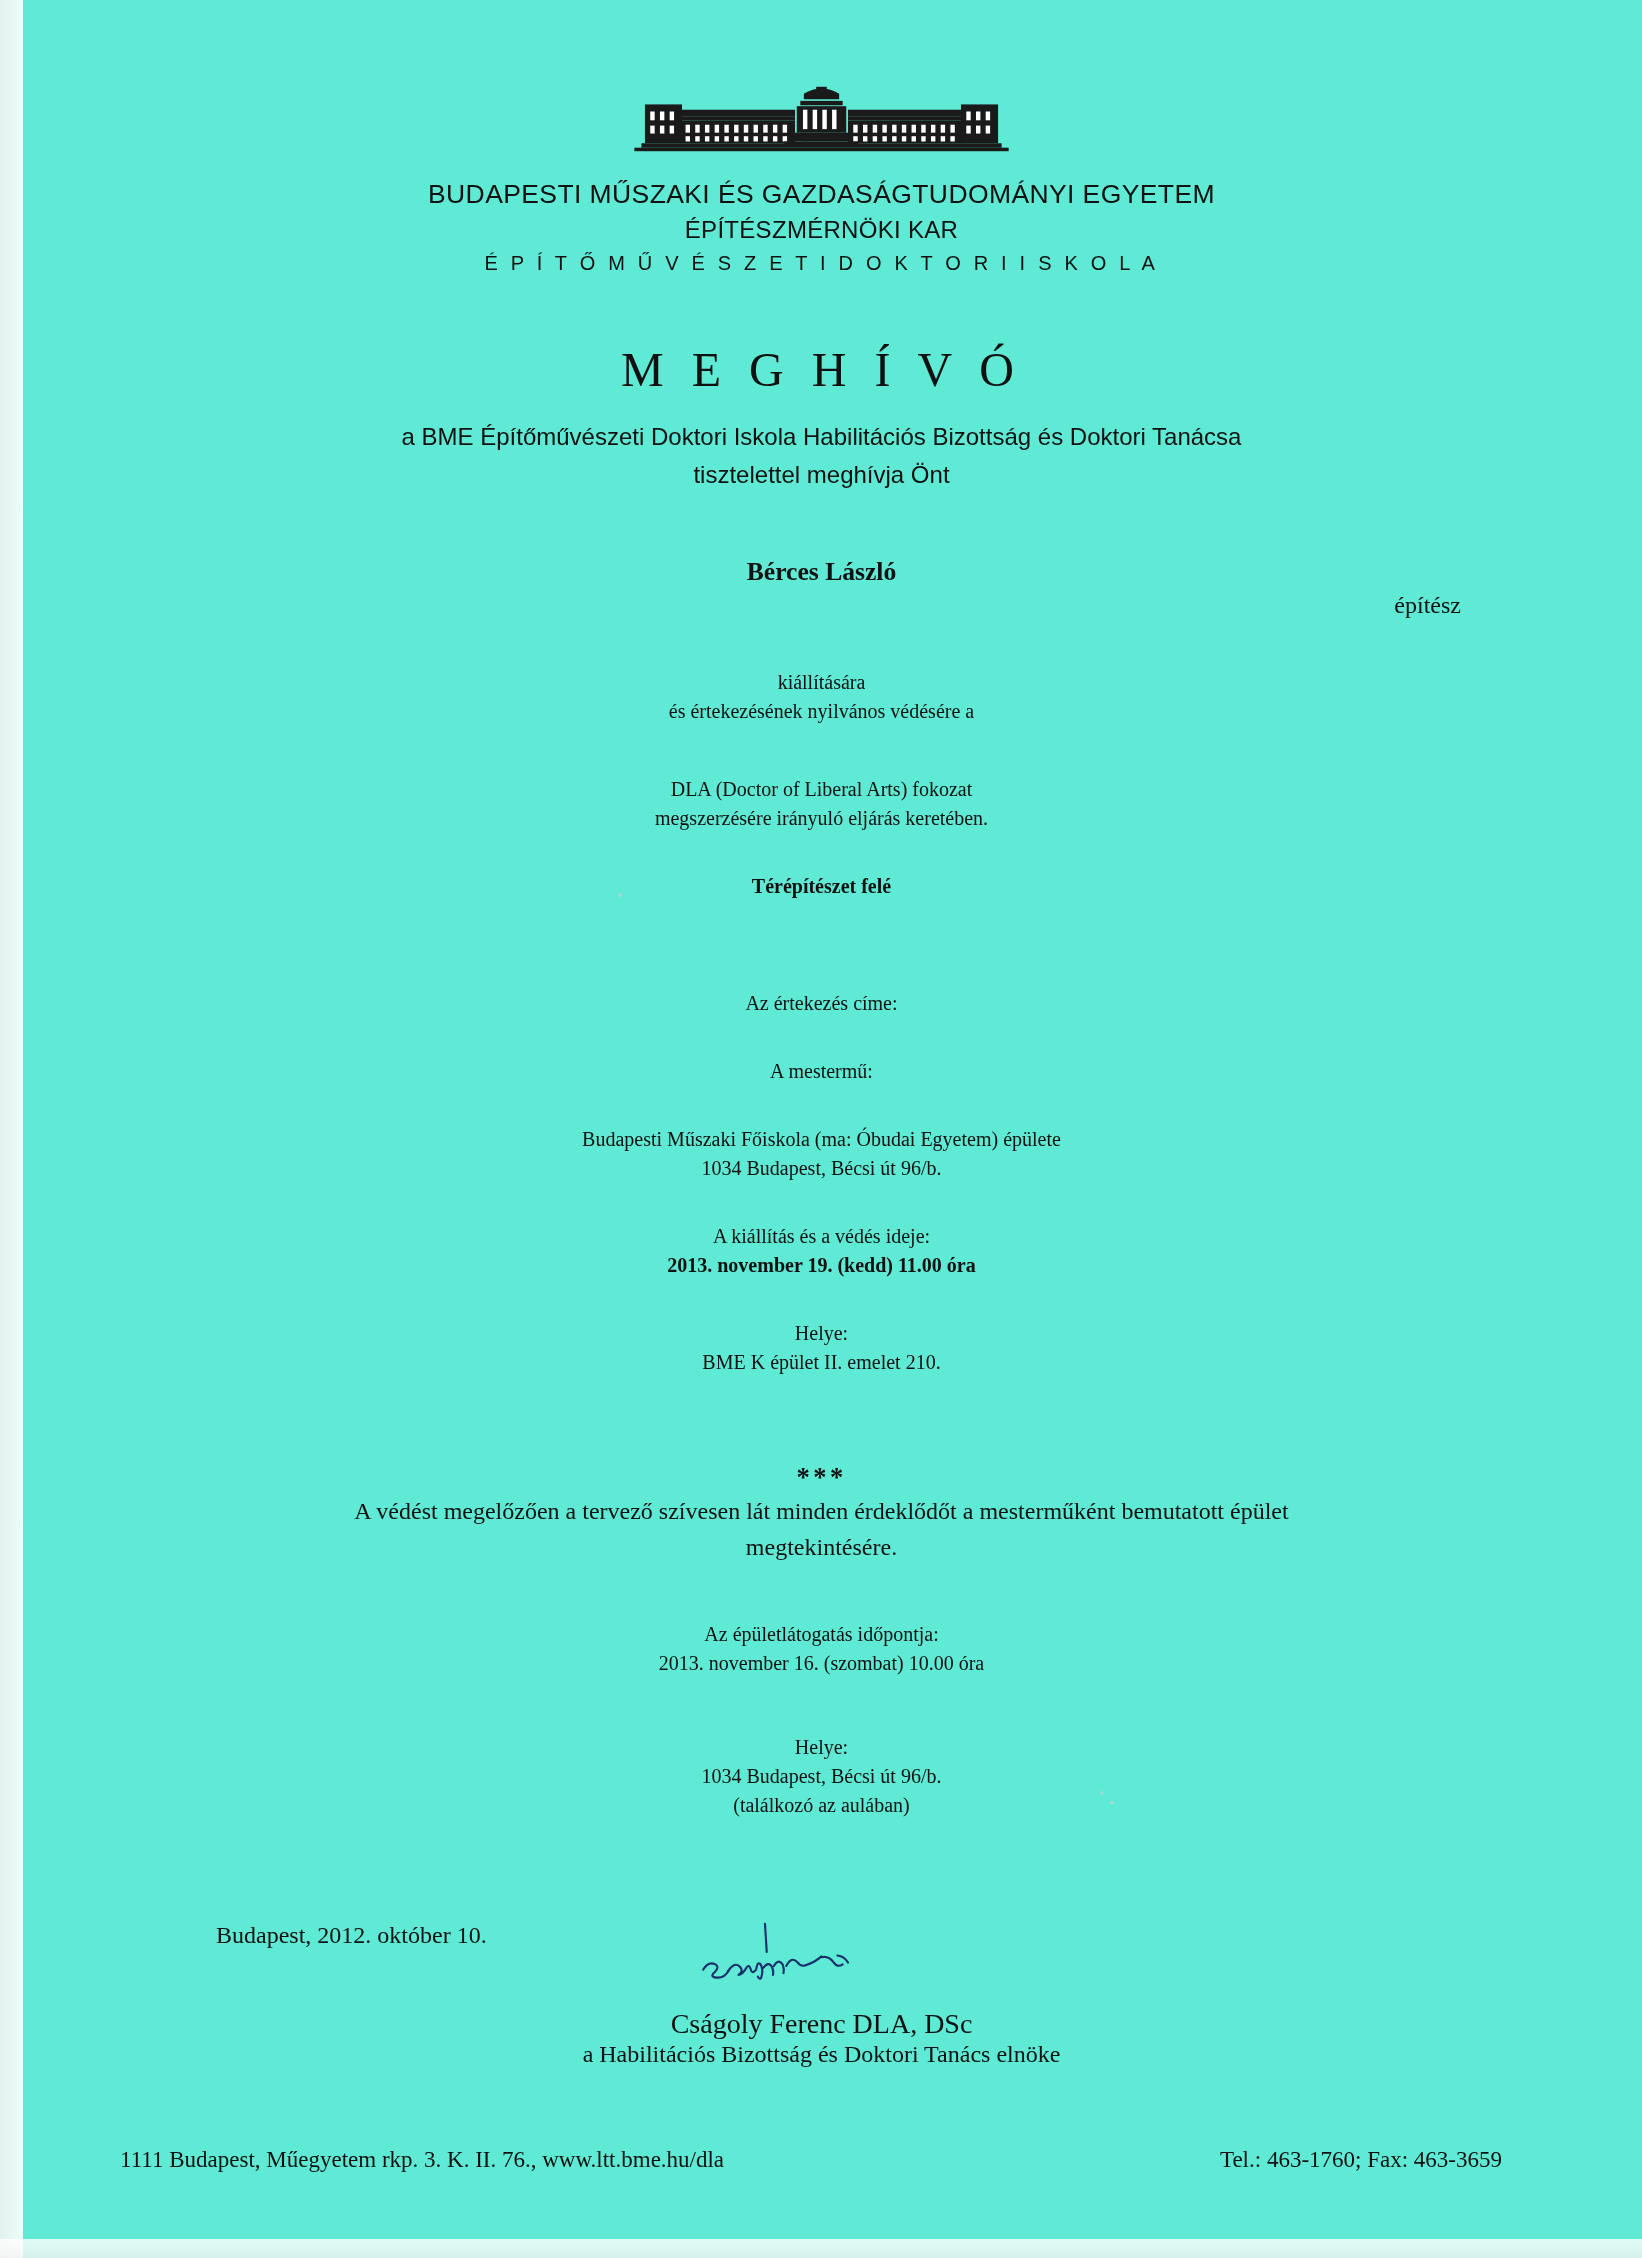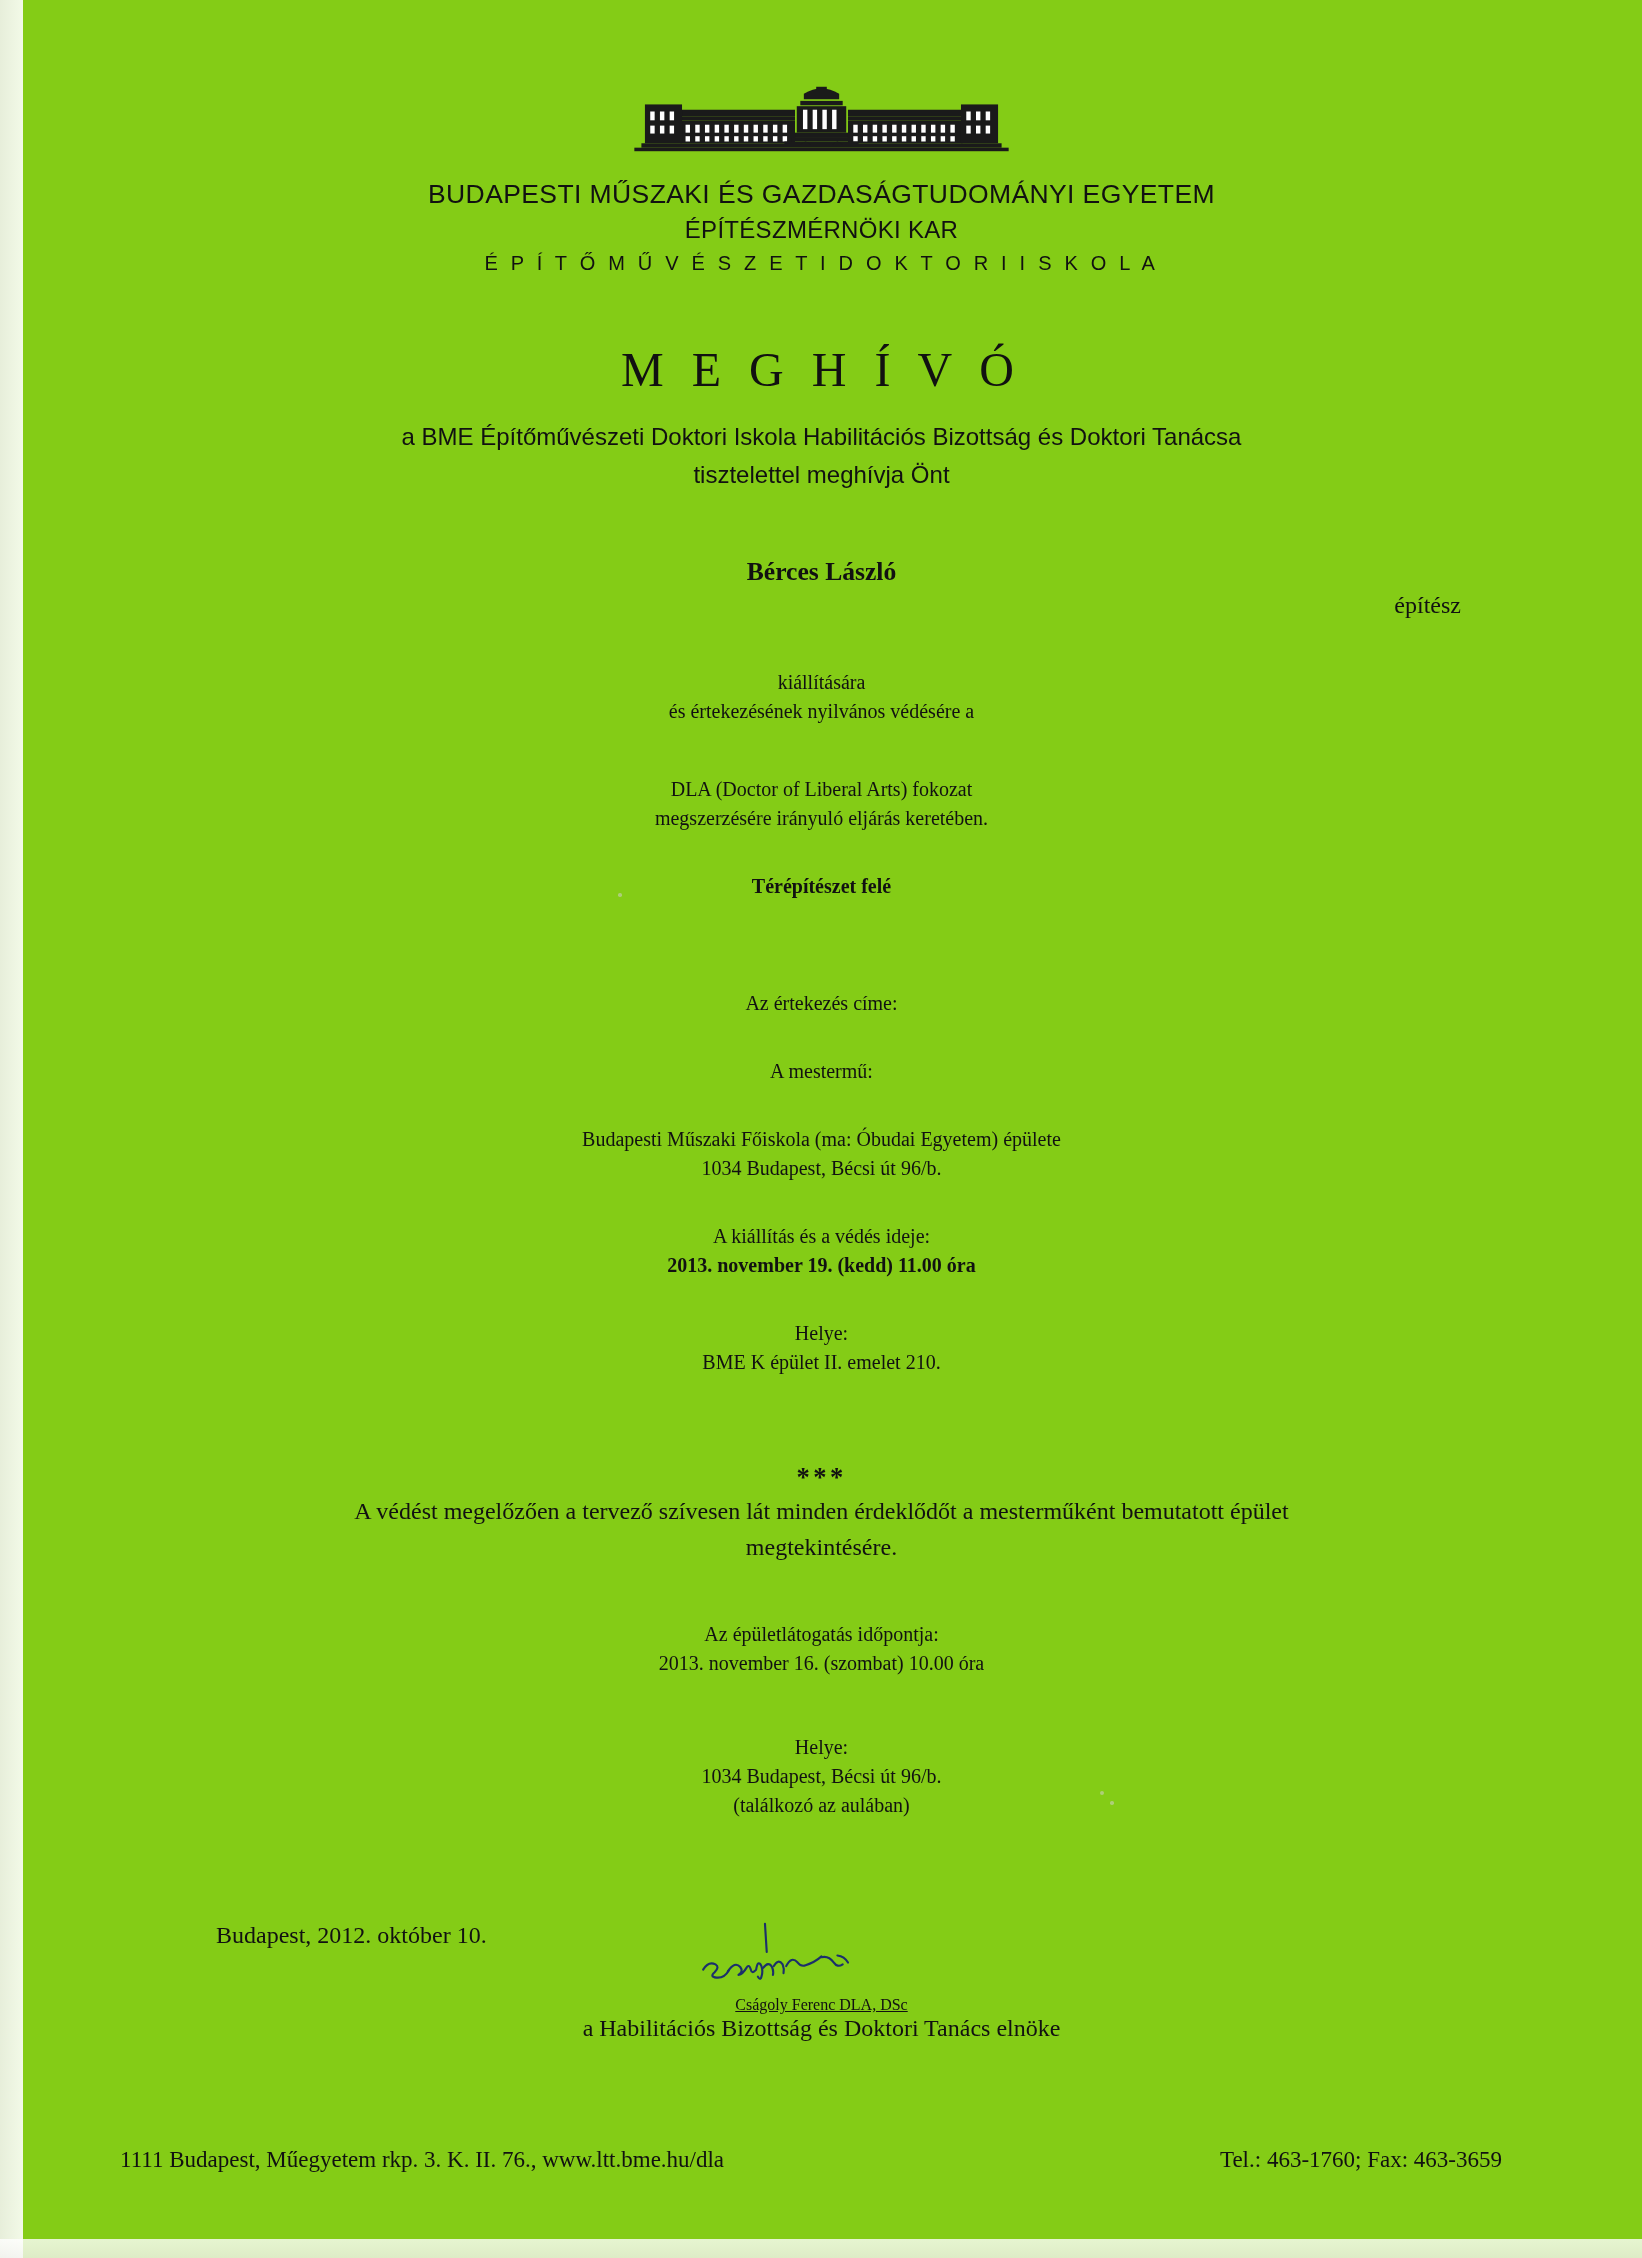--- a/index.html
+++ b/index.html
@@ -13,21 +13,21 @@
     font-family: "Liberation Serif", serif;
     color: #1a1a1a;
     position: relative;
   }
   .page {
     position: relative;
     width: 1643px;
     min-height: 2258px;
     box-sizing: border-box;
     padding: 0;
-    background: #84cc16;
+    background: #5eead4;
   }
   
   .scan-edge-left {
     position: absolute;
     left: 0; top: 0; bottom: 0;
     width: 23px;
     background: linear-gradient(to right, #f2f2f0, #ffffff);
     opacity: 0.9;
   }
   .scan-edge-bottom {
@@ -165,24 +165,23 @@
     text-align: center;
   }
   .sig-ink {
     height: 76px;
     display: flex;
     align-items: flex-end;
     justify-content: center;
   }
   .sig-ink svg { display: block; }
   .sig-name {
-    font-size: 16px;
-    margin-top: 5px;
-    color: #111;
-    text-decoration: underline;
+    font-size: 28px;
+    margin-top: 17px;
+    color: #111;
   }
   .sig-title {
     font-size: 24px;
     margin-top: 1px;
     color: #111;
     font-family: Liberation Serif, serif;
   }
 
   
   .footer {

